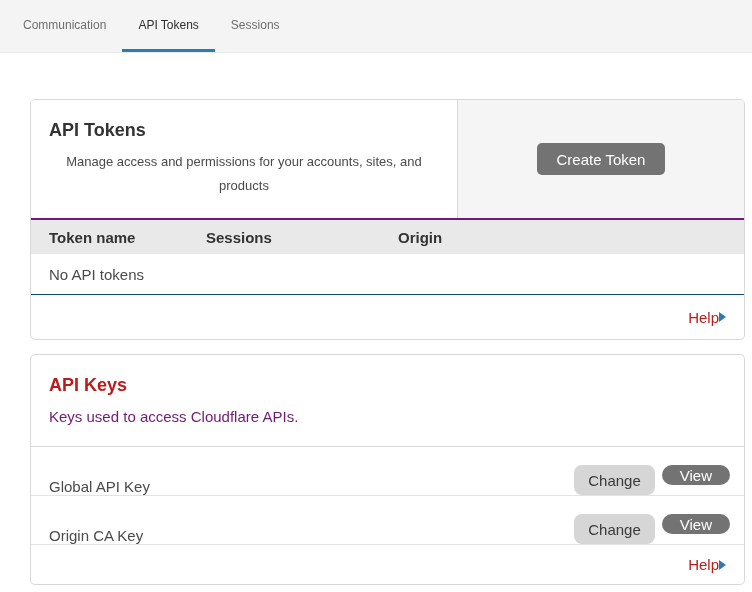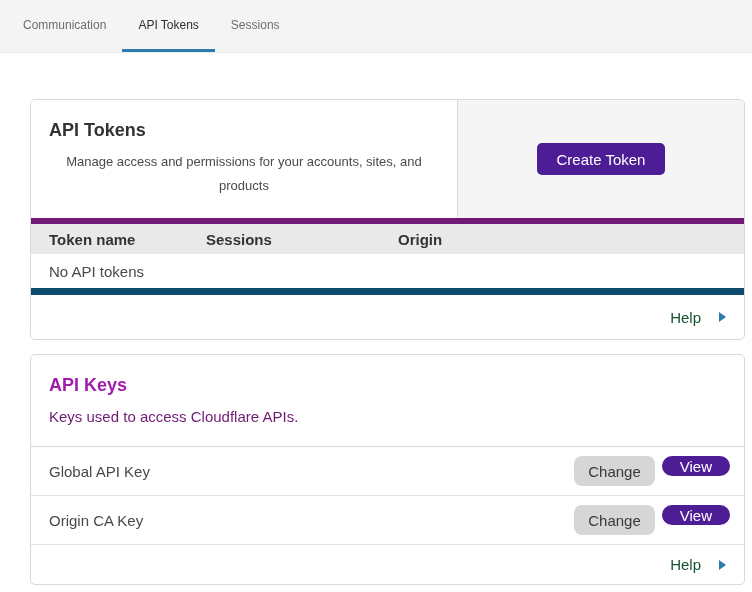--- a/index.html
+++ b/index.html
@@ -31,57 +31,57 @@
   .head-left { flex: 1; padding: 20px 18px 0 18px; background: #fff; }
   .head-left h2 { font-size: 18px; font-weight: 700; color: #333; margin-bottom: 9px; }
   .head-left p { font-size: 13px; line-height: 24px; color: #4a4a4a; max-width: 400px; text-align: center; }
   .head-right {
     width: 287px; background: #f5f5f5; border-left: 1px solid #d9d9d9;
     display: flex; align-items: center; justify-content: center;
   }
 
   .btn { border: none; border-radius: 5px; font-family: inherit; cursor: pointer;
     font-size: 15px; height: 32px; }
-  .btn-blue { background: #4c1d95; color: #ffffff; padding: 0 20px; }
+  .btn-blue { background: #737373; color: #ffffff; padding: 0 20px; }
   .btn-gray { background: #d6d6d6; color: #3a3a3a; padding: 0 14px; height: 30px; border-radius: 8px; }
   .btn-view { padding: 0 18px; height: 20px; border-radius: 12px; }
 
   
   .table-header {
     display: grid; grid-template-columns: 157px 192px 194px 1fr;
     background: #e9e9e9; height: 36px; align-items: center;
-    padding-left: 18px; border-top: 6px solid #701a75;
+    padding-left: 18px; border-top: 2px solid #701a75;
     font-size: 15px; font-weight: 700; color: #333;
   }
   .empty-row {
     height: 41px; display: flex; align-items: center; padding-left: 18px;
-    font-size: 15px; color: #4a4a4a; border-bottom: 7px solid #0c4a6e;
+    font-size: 15px; color: #4a4a4a; border-bottom: 1px solid #0c4a6e;
   }
 
   
   .card-footer {
     height: 44px; display: flex; align-items: center; justify-content: flex-end;
     padding-right: 18px;
   }
   .help {
-    display: inline-flex; align-items: center; gap: 18px;
-    color: #14532d; font-size: 15px; text-decoration: none; cursor: pointer; margin-left: 37px;
+    display: inline-flex; align-items: center; gap: 0;
+    color: #b91c1c; font-size: 15px; text-decoration: none; cursor: pointer; margin-left: 37px;
   }
   .arrow {
     width: 0; height: 0; display: inline-block;
     border-top: 5px solid transparent; border-bottom: 5px solid transparent;
     border-left: 7px solid #2c7cb0;
   }
 
   
   .card2-head { height: 92px; padding: 20px 18px 0 18px; border-bottom: 1px solid #d9d9d9; }
-  .card2-head h2 { font-size: 18px; font-weight: 700; color: #a21caf; margin-bottom: 9px; }
+  .card2-head h2 { font-size: 18px; font-weight: 700; color: #b91c1c; margin-bottom: 9px; }
   .card2-head p { font-size: 15px; line-height: 24px; color: #701a75; }
   .key-row {
-    height: 49px; display: flex; align-items: center;
+    height: 49px; display: flex; align-items: flex-end;
     padding: 0 14px 0 18px; border-bottom: 1px solid #e3e3e3;
   }
   .key-name { flex: 1; font-size: 15px; color: #4a4a4a; }
   .key-actions { display: flex; gap: 7px; }
   .card2 .card-footer { height: 39px; }
 </style>
 </head>
 <body>
 
 <div class="tabbar">

